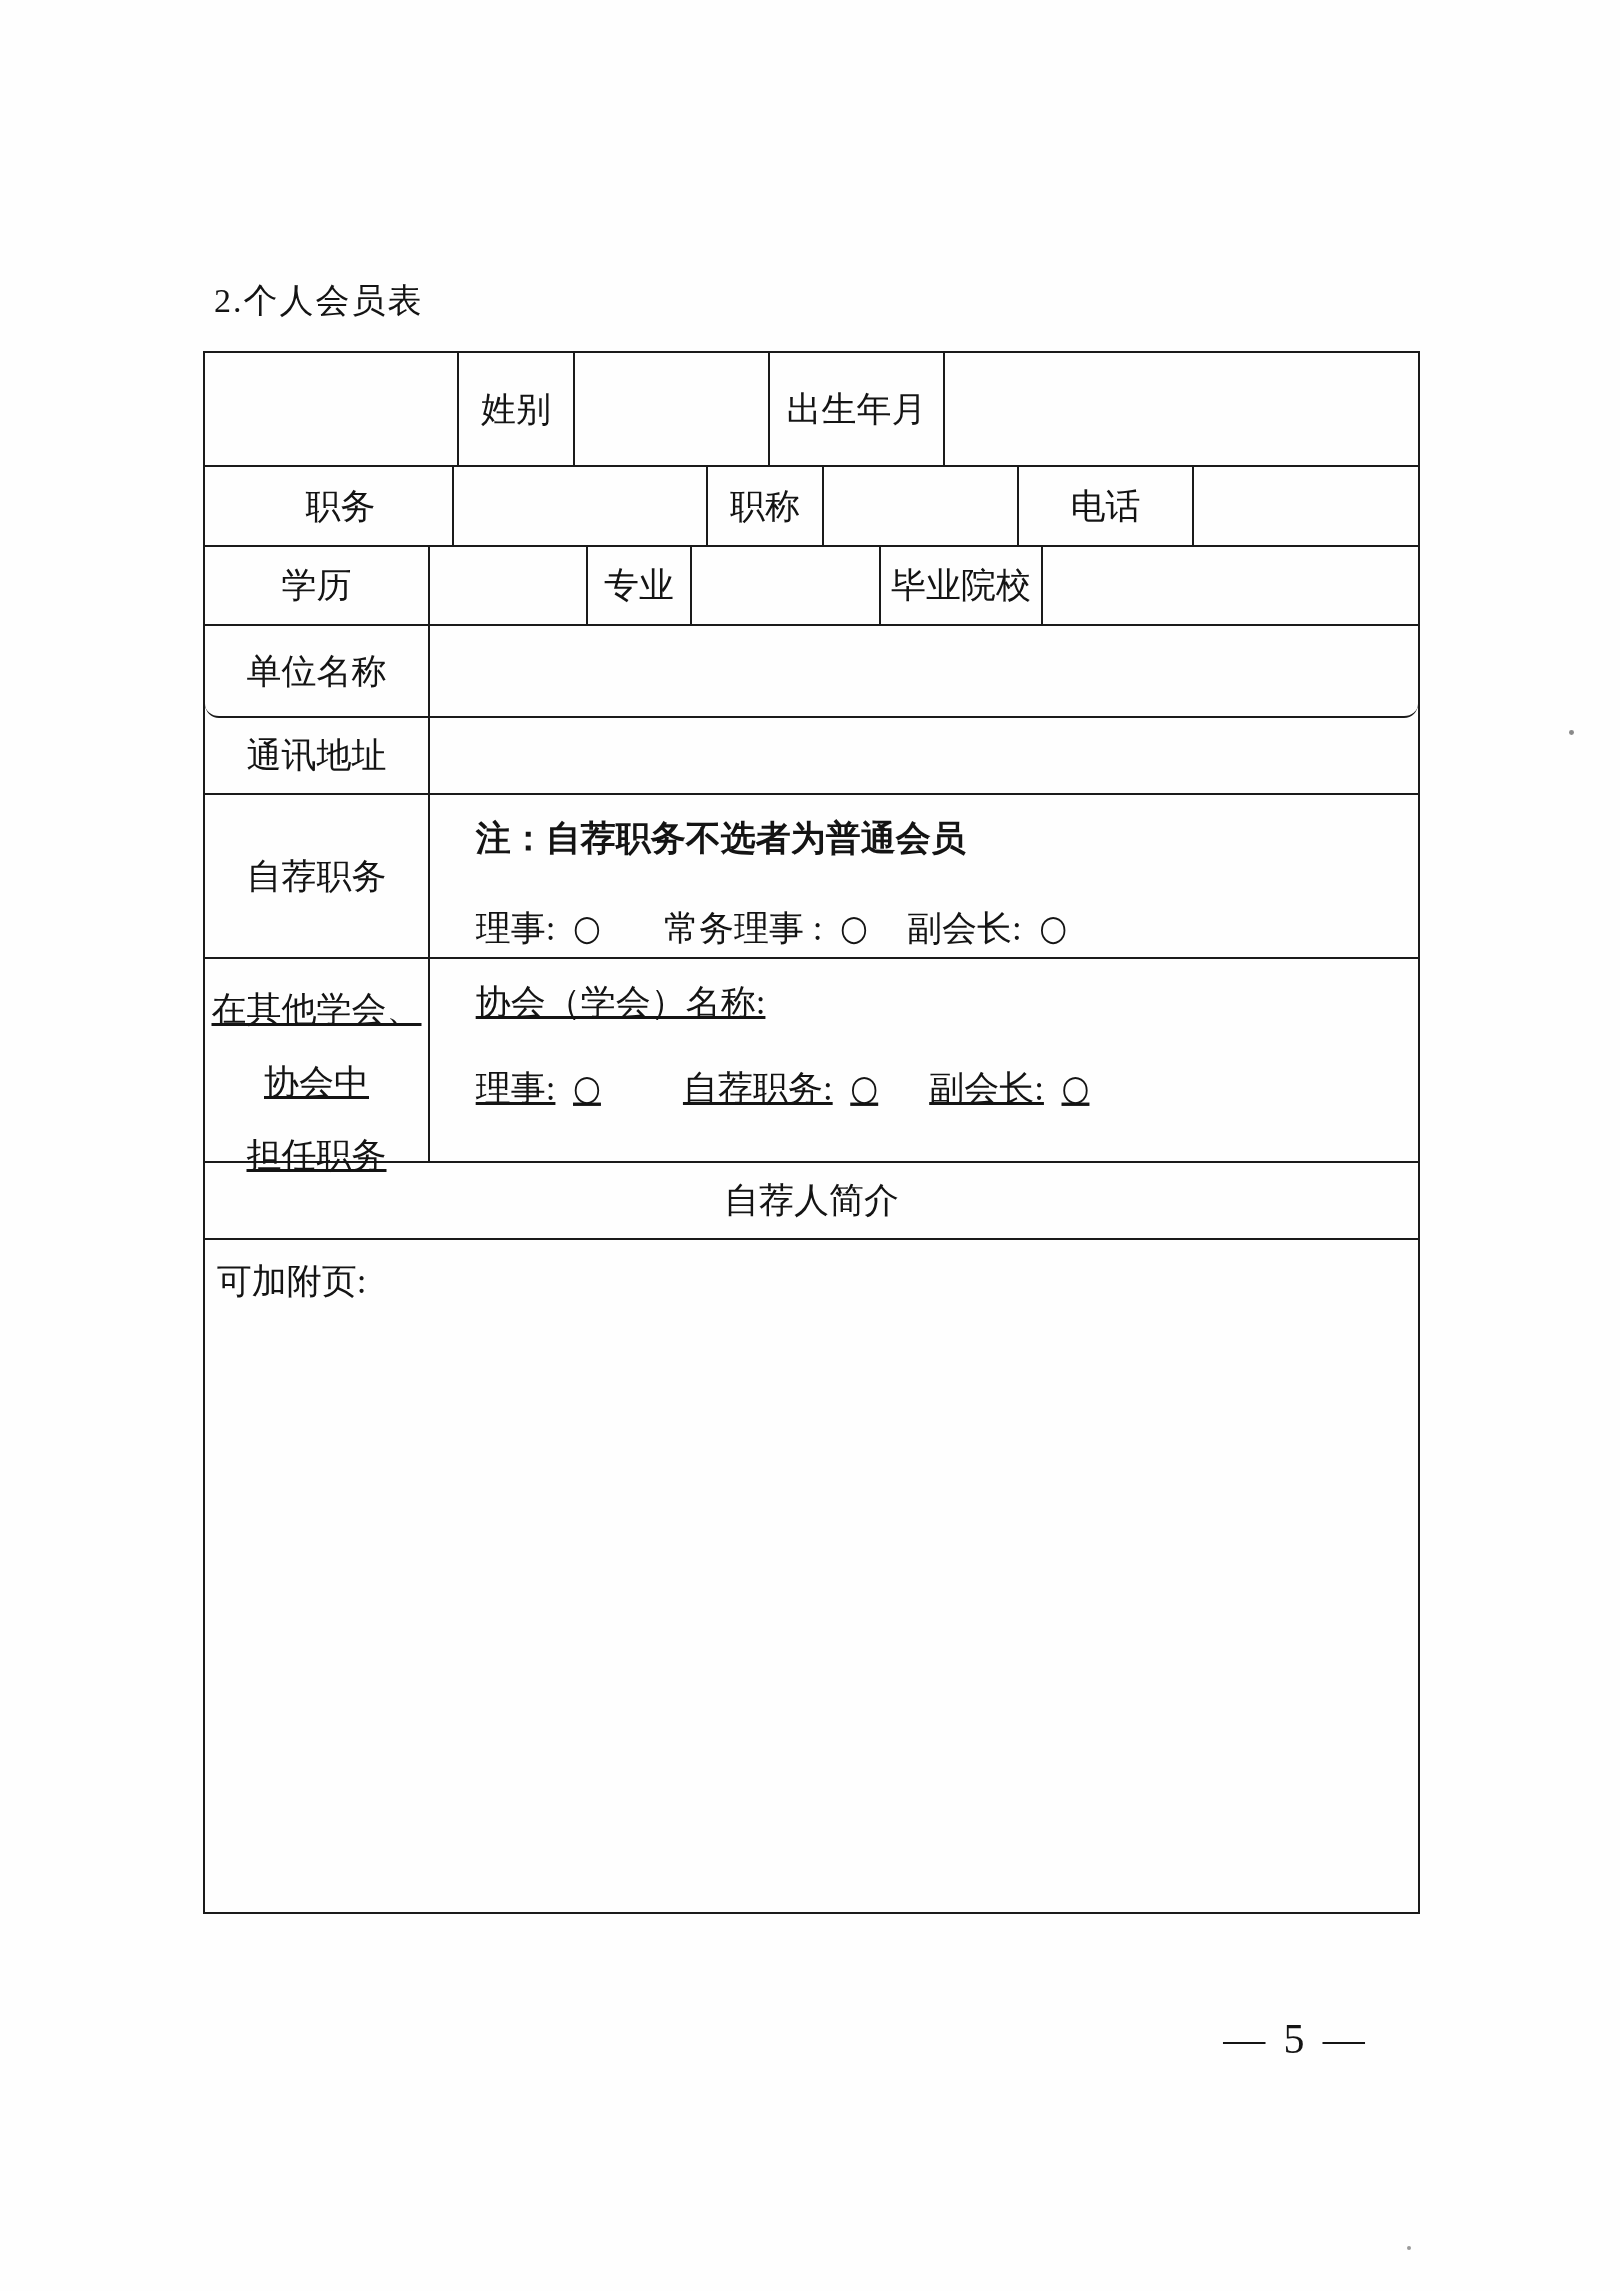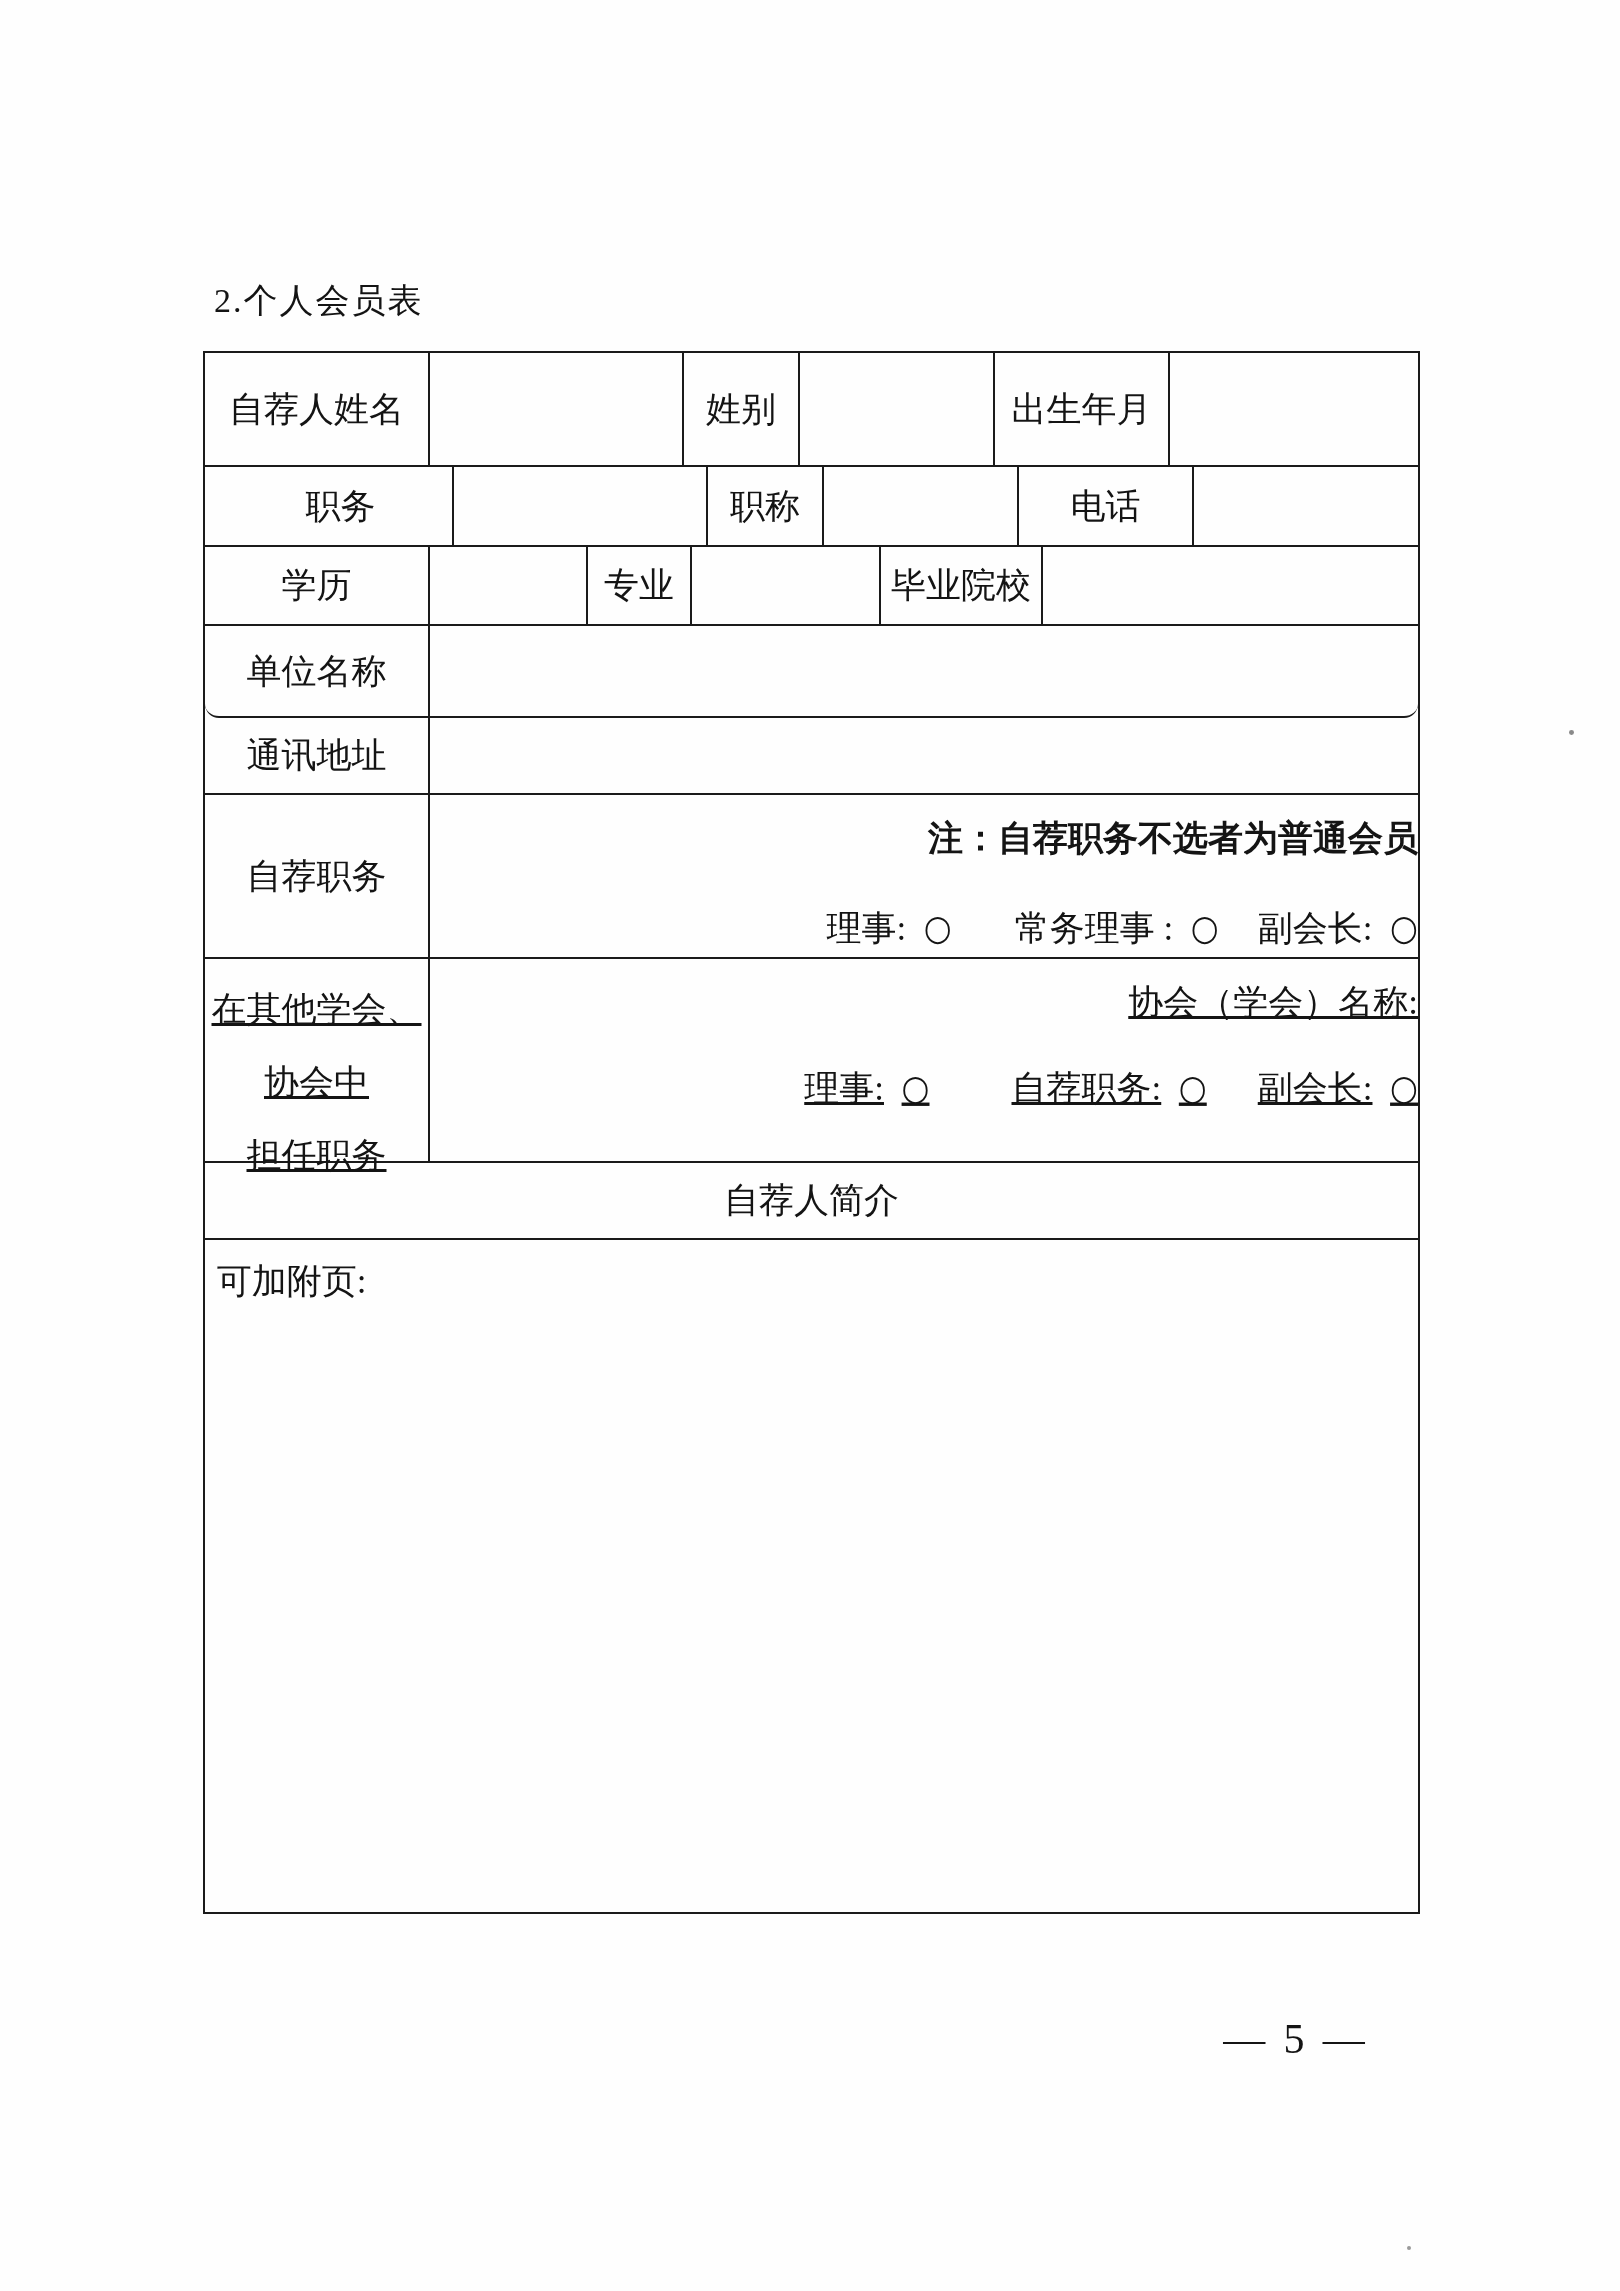--- a/index.html
+++ b/index.html
@@ -48,21 +48,21 @@
   .w-birth{width:175px;}
   
   .w-eb{width:158px;}
   .w-major{width:104px;}
   .w-b3{width:189px;}
   .w-school{width:162px;}
   
   .content-col{
     flex:1;border-right:none;
     display:flex;flex-direction:column;
-    align-items:flex-end;justify-content:flex-start;
+    align-items:flex-start;justify-content:flex-start;
     padding:19.6px 0 0 13.7px;
     margin-left:32px;
   }
   .note-line{font-weight:bold;}
   .opts{display:flex;align-items:center;margin-top:43px;}
   .r7 .content-col{}
   .r7 .opts{margin-top:39px;}
   .opt{display:flex;align-items:center;white-space:pre;}
   .circ{
     margin-left:17.6px;
@@ -96,21 +96,20 @@
 </head>
 <body>
 
 <div class="sheet">
 
   <div class="doc-title">2.个人会员表</div>
 
   <div class="form-table">
 
     <div class="row r1">
-      <div class="cell w-label">自荐人姓名</div>
       <div class="cell w-b1"></div>
       <div class="cell w-small">姓别</div>
       <div class="cell w-b2"></div>
       <div class="cell w-birth">出生年月</div>
       <div class="cell fill"></div>
     </div>
 
     <div class="row r2">
       <div class="cell w-label">职务</div>
       <div class="cell w-b1"></div>

